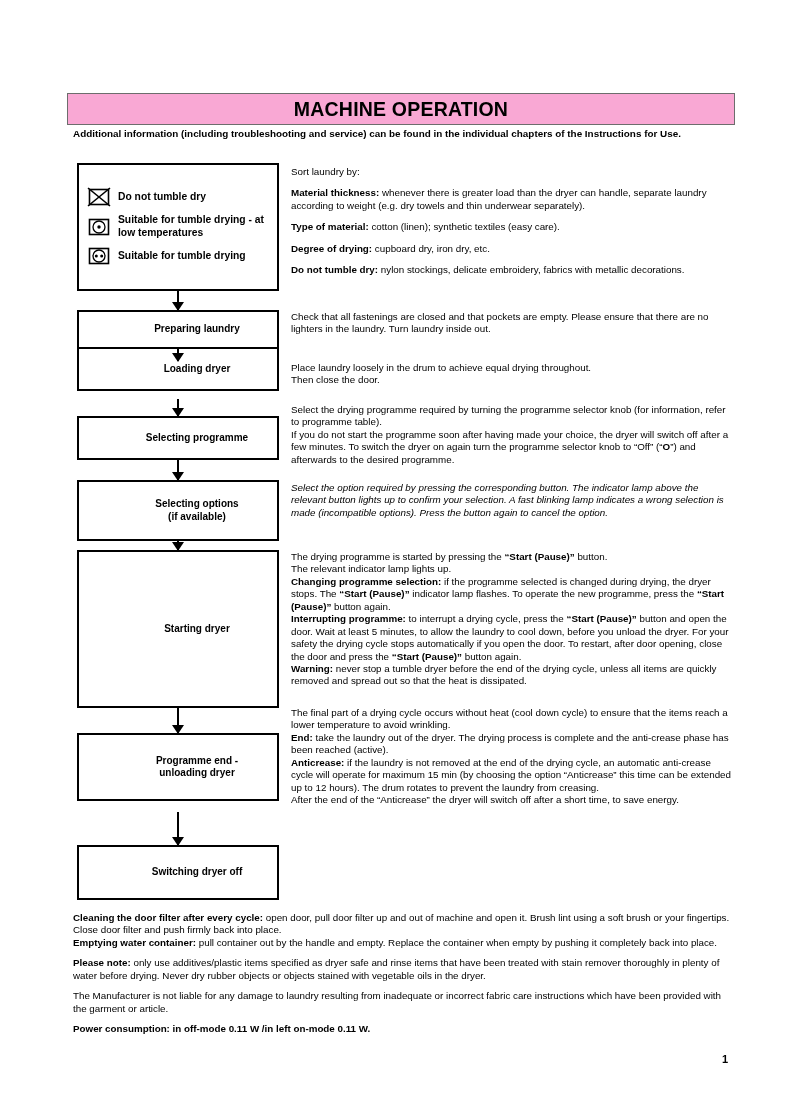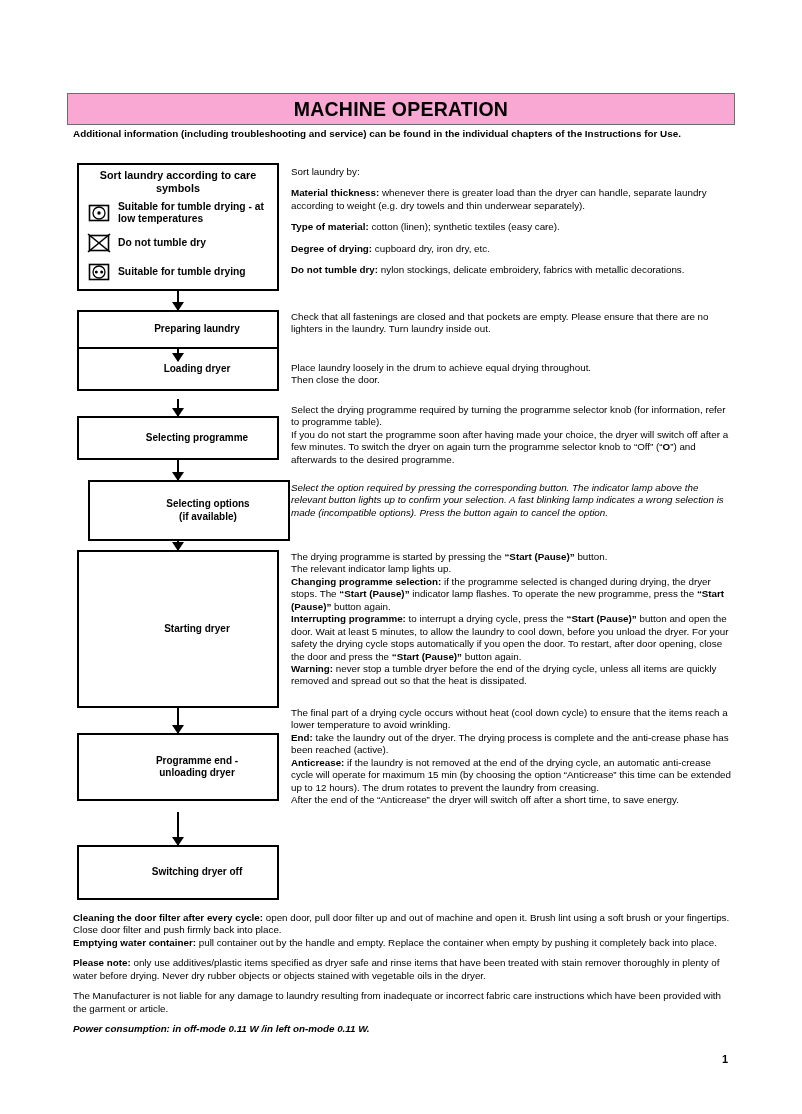--- a/index.html
+++ b/index.html
@@ -158,38 +158,37 @@
 <div class="page">
 
   <div class="header-bar">
     <span class="header-title">MACHINE OPERATION</span>
   </div>
 
   <div class="intro-note">Additional information (including troubleshooting and service) can be found in the individual chapters of the Instructions for Use.</div>
 
   <div class="flow-box" id="box-care" style="left:77px; top:163px; width:202px; height:128px;">
     <div class="care-box" style="width:100%;">
-      <div class="care-title">Sort laundry according to care symbols</div>
+
+      <div class="care-row">
+        <svg class="sym" viewBox="0 0 24 24">
+          <rect x="2.5" y="4.5" width="19" height="15" fill="#fff" stroke="#000" stroke-width="1.6"></rect>
+          <line x1="1" y1="3" x2="23" y2="21" stroke="#000" stroke-width="1.6"></line>
+          <line x1="23" y1="3" x2="1" y2="21" stroke="#000" stroke-width="1.6"></line>
+        </svg>
+        <span class="care-text">Do not tumble dry</span>
+      </div>
 
       <div class="care-row">
         <svg class="sym" viewBox="0 0 24 24">
           <rect x="2.5" y="4.5" width="19" height="15" fill="#fff" stroke="#000" stroke-width="1.6"></rect>
           <circle cx="12" cy="12" r="6" fill="#fff" stroke="#000" stroke-width="1.3"></circle>
           <circle cx="12" cy="12" r="1.7" fill="#000"></circle>
         </svg>
         <span class="care-text">Suitable for tumble drying - at low temperatures</span>
-      </div>
-
-      <div class="care-row">
-        <svg class="sym" viewBox="0 0 24 24">
-          <rect x="2.5" y="4.5" width="19" height="15" fill="#fff" stroke="#000" stroke-width="1.6"></rect>
-          <line x1="1" y1="3" x2="23" y2="21" stroke="#000" stroke-width="1.6"></line>
-          <line x1="23" y1="3" x2="1" y2="21" stroke="#000" stroke-width="1.6"></line>
-        </svg>
-        <span class="care-text">Do not tumble dry</span>
       </div>
 
       <div class="care-row">
         <svg class="sym" viewBox="0 0 24 24">
           <rect x="2.5" y="4.5" width="19" height="15" fill="#fff" stroke="#000" stroke-width="1.6"></rect>
           <circle cx="12" cy="12" r="6" fill="#fff" stroke="#000" stroke-width="1.3"></circle>
           <circle cx="9.3" cy="12" r="1.5" fill="#000"></circle>
           <circle cx="14.7" cy="12" r="1.5" fill="#000"></circle>
         </svg>
         <span class="care-text">Suitable for tumble drying</span>
@@ -210,21 +209,21 @@
   </div>
 
   <div class="connector" style="top:399px; height:17px;"></div>
 
   <div class="flow-box" style="top:416px; height:44px;">
     <span class="flow-label">Selecting programme</span>
   </div>
 
   <div class="connector" style="top:460px; height:20px;"></div>
 
-  <div class="flow-box" style="top:480px; height:61px;margin-left:11px;">
+  <div class="flow-box" style="top:480px; height:61px;">
     <span class="flow-label" id="lbl-options" style="white-space: pre-line;">Selecting options
 (if available)</span>
   </div>
 
   <div class="connector" style="top:541px; height:9px;"></div>
 
   <div class="flow-box" style="top:550px; height:158px;">
     <span class="flow-label">Starting dryer</span>
   </div>
 
@@ -289,18 +288,18 @@
     <div><b>Anticrease:</b><span> if the laundry is not removed at the end of the drying cycle, an automatic anti-crease cycle will operate for maximum 15 min (by choosing the option “Anticrease” this time can be extended up to 12 hours). The drum rotates to prevent the laundry from creasing.</span></div>
     <div>After the end of the “Anticrease” the dryer will switch off after a short time, to save energy.</div>
   </div>
 
 
   <div class="bottom" style="top:912px;">
     <p style="margin-bottom:0;"><b>Cleaning the door filter after every cycle:</b><span> open door, pull door filter up and out of machine and open it. Brush lint using a soft brush or your fingertips. Close door filter and push firmly back into place.</span></p>
     <p><b>Emptying water container:</b><span> pull container out by the handle and empty. Replace the container when empty by pushing it completely back into place.</span></p>
     <p><b>Please note:</b><span> only use additives/plastic items specified as dryer safe and rinse items that have been treated with stain remover thoroughly in plenty of water before drying. Never dry rubber objects or objects stained with vegetable oils in the dryer.</span></p>
     <p>The Manufacturer is not liable for any damage to laundry resulting from inadequate or incorrect fabric care instructions which have been provided with the garment or article.</p>
-    <p style="font-weight:bold;font-style:italic;">Power consumption: in off-mode 0.11 W /in left on-mode 0.11 W.</p>
+    <p style="font-weight:bold;">Power consumption: in off-mode 0.11 W /in left on-mode 0.11 W.</p>
   </div>
 
   <div class="page-number">1</div>
 
 </div>
 
 </body></html>

